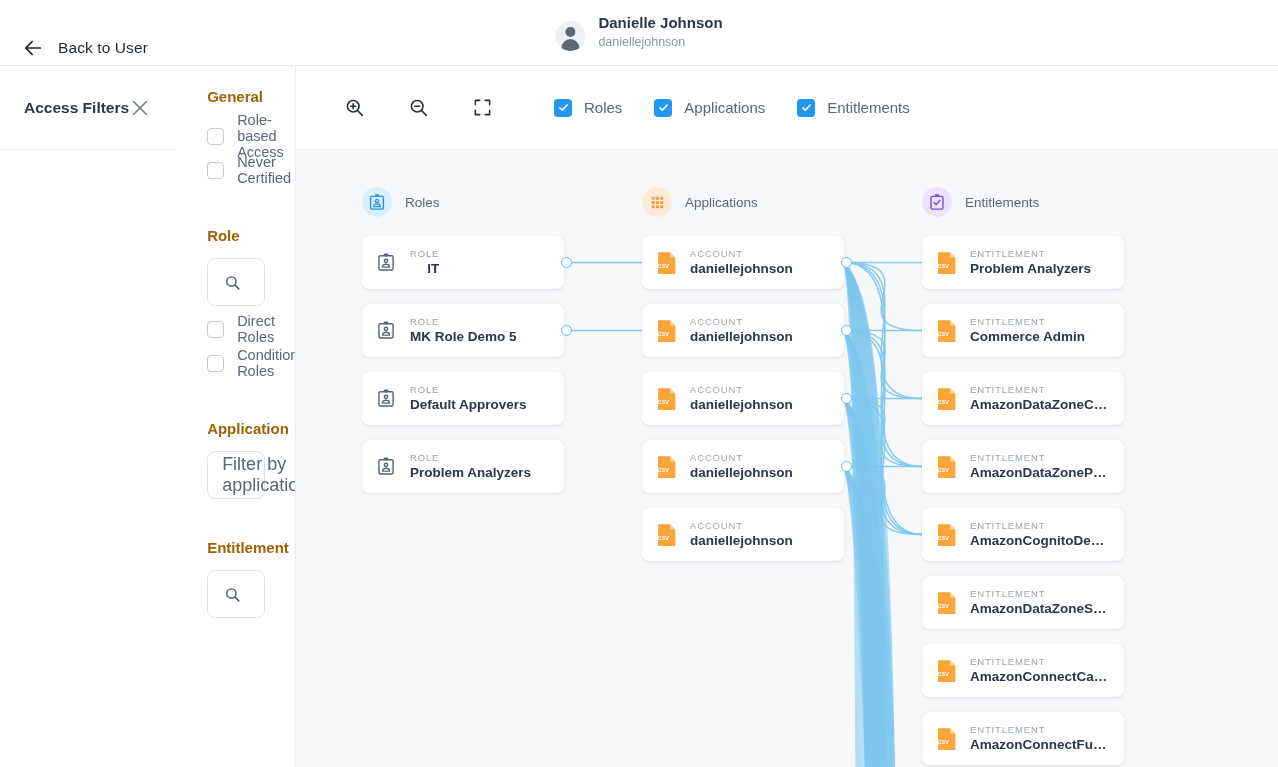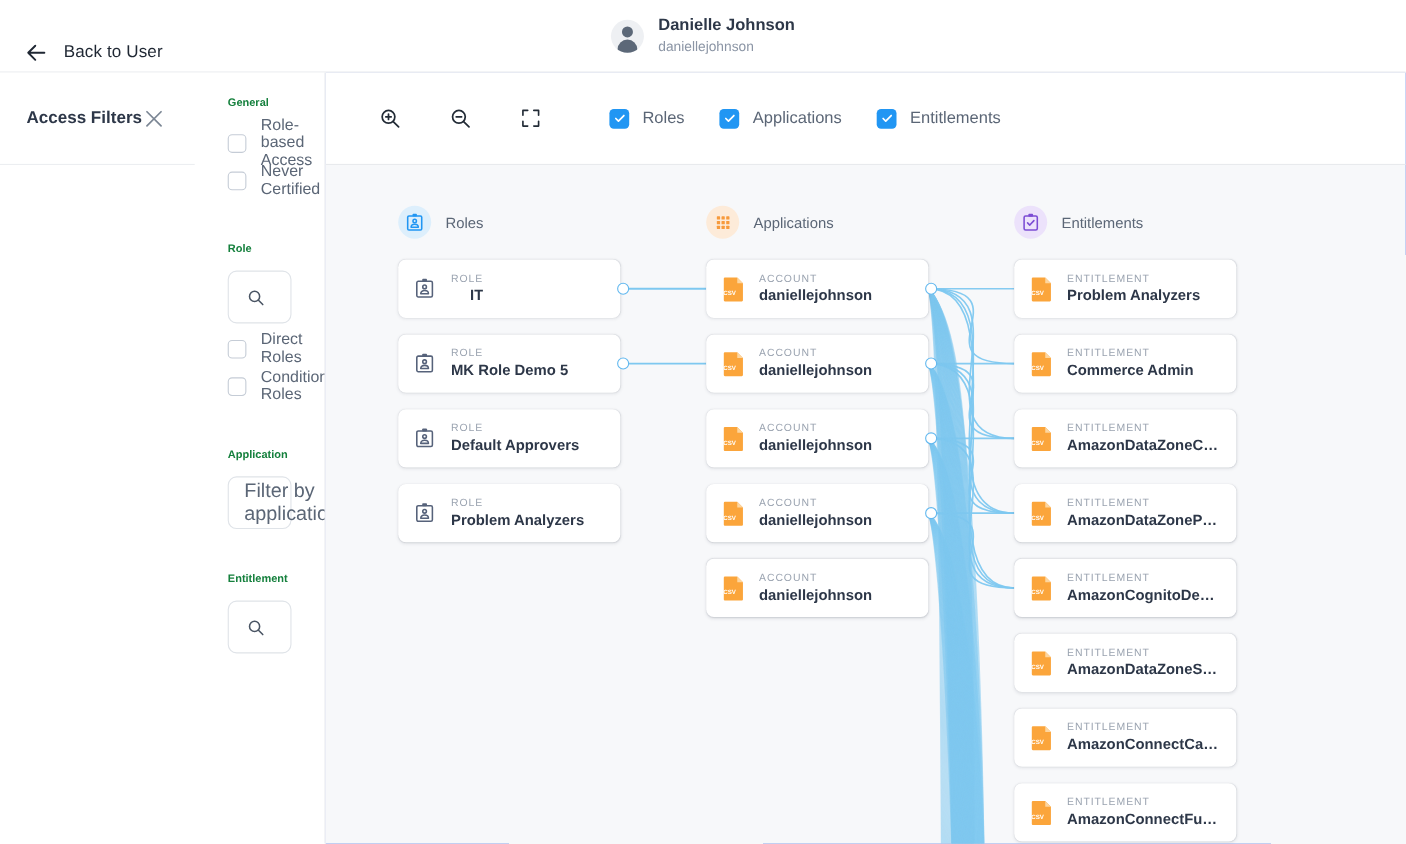--- a/index.html
+++ b/index.html
@@ -25,21 +25,21 @@
     display: flex; align-items: center; gap: 14px;
     margin-left: 22px; cursor: pointer;
     background: none; border: none; margin-top: 30px;
   }
   .back-arrow { width: 22px; height: 22px; display: block; }
   .back-label {
     font-size: 15.5px; color: #1f2733; letter-spacing: .1px;
   }
   .user-block {
     position: absolute; left: 50%; transform: translateX(-50%);
-    display: flex; align-items: center; gap: 13px;
+    display: flex; align-items: flex-end; gap: 13px;
   }
   .avatar {
     width: 30px; height: 30px; border-radius: 50%;
     background: #eef0f3; position: relative; overflow: hidden; flex: none;
   }
   .avatar .head {
     position: absolute; width: 10px; height: 10px; border-radius: 50%;
     background: #5c6878; left: 10px; top: 6px;
   }
   .avatar .body {
@@ -65,21 +65,21 @@
     height: 84px; min-height: 84px;
     display: flex; align-items: center; justify-content: space-between;
     padding: 0 26px 0 24px;
     border-bottom: 1px solid #eceef1;
   }
   .sidebar-title { font-size: 15.5px; font-weight: bold; color: #2d3748; }
   .close-x { width: 22px; height: 22px; cursor: pointer; display: block; }
   .sidebar-body { flex: 1; overflow: hidden; padding: 22px 0 0 0; }
   .section { padding: 0 30px; }
   .section-title {
-    font-size: 10px; font-weight: bold; color: #15803d;
+    font-size: 15px; font-weight: bold; color: #a16207;
     margin-bottom: 14px;
   }
   .check-row {
     display: flex; align-items: center; gap: 13px;
     height: 34px; cursor: pointer;
   }
   .cb-empty {
     width: 17px; height: 17px; border: 1.4px solid #c5ccd6;
     border-radius: 4px; background: #fff; flex: none;
   }

